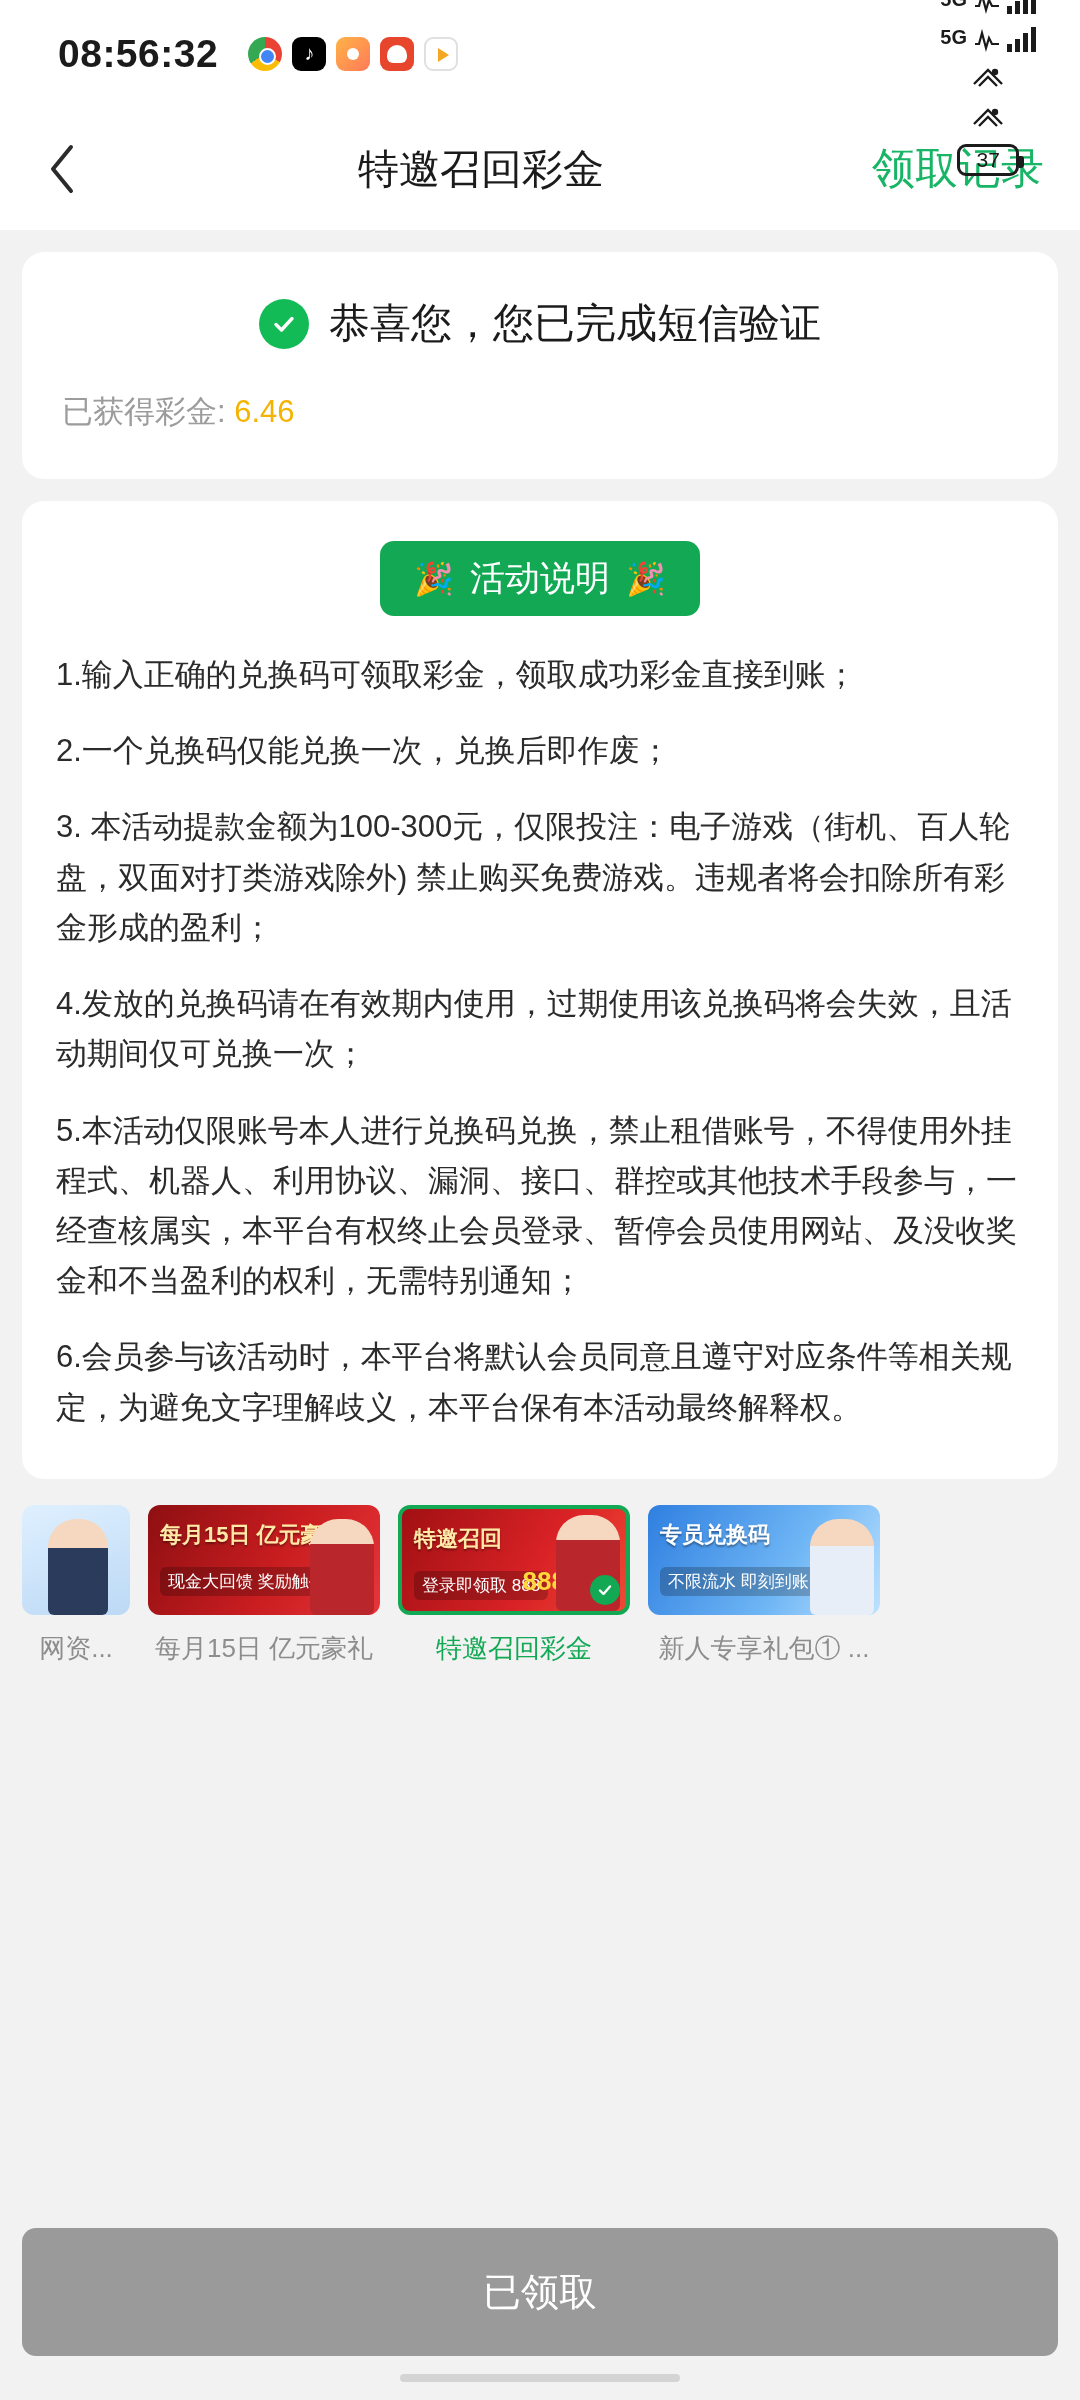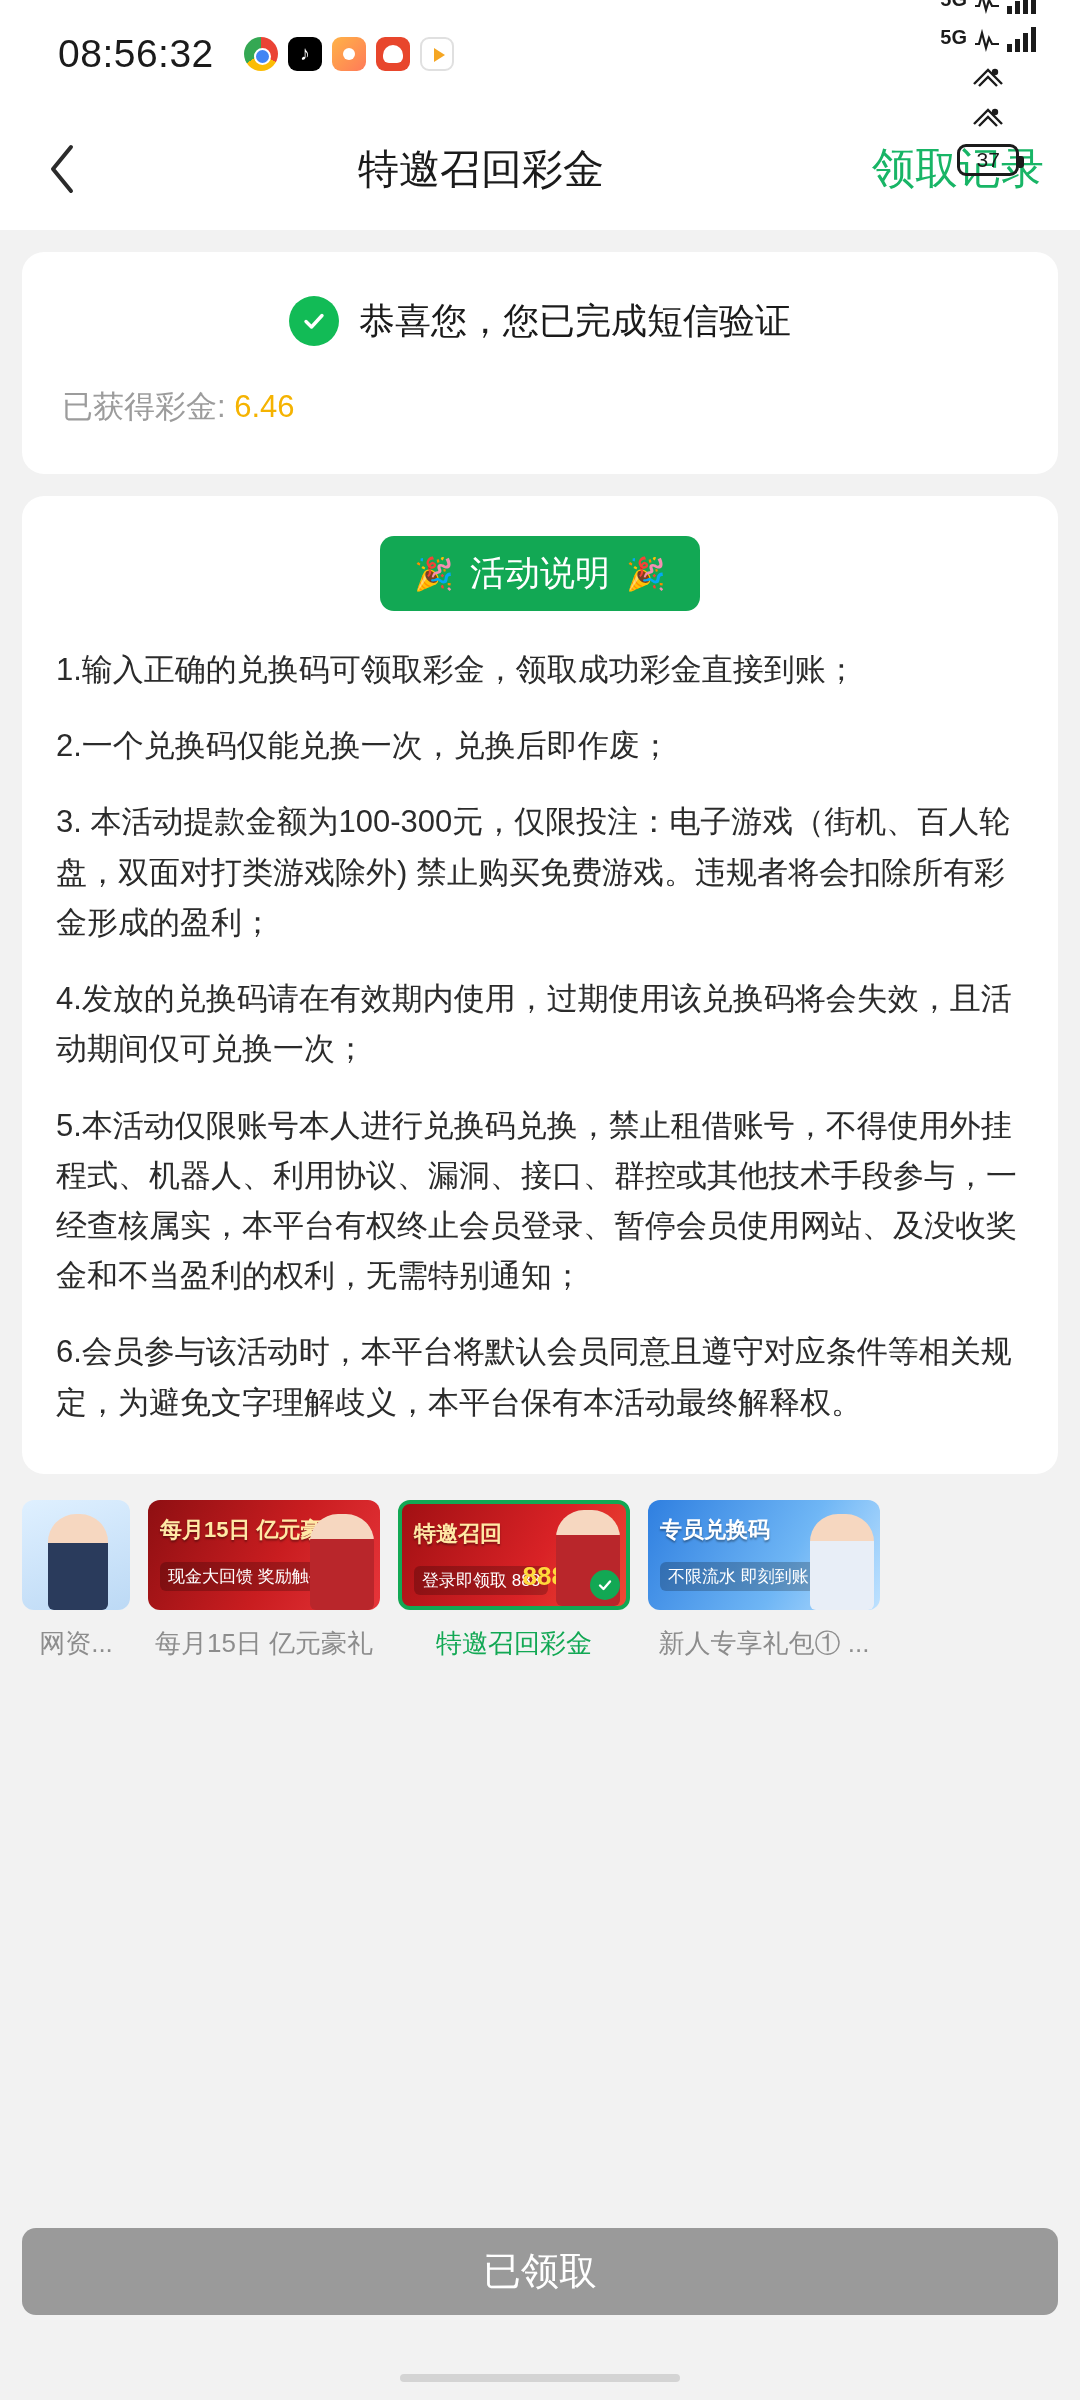--- a/index.html
+++ b/index.html
@@ -14,21 +14,21 @@
 
   
   .status-bar {
     height: 108px;
     background: #ffffff;
     display: flex;
     align-items: center;
     justify-content: space-between;
     padding: 0 44px 0 58px;
   }
-  .sb-left { display: flex; align-items: center; gap: 30px; }
+  .sb-left { display: flex; align-items: center; gap: 30px; font-weight: bold; }
   .sb-clock { font-size: 39px; color: #1b1b1b; letter-spacing: 0.5px; font-family: "Liberation Sans", sans-serif; }
   .sb-icons { display: flex; align-items: center; gap: 10px; }
   .app-ic {
     width: 34px; height: 34px; border-radius: 9px;
     display: inline-block; position: relative;
   }
   .ic-chrome { background: conic-gradient(#ea4335 0 33%, #fbbc05 33% 66%, #34a853 66% 100%); border-radius: 50%; }
   .ic-chrome::after { content:""; position:absolute; left:50%; top:50%; width:13px; height:13px; margin:-6.5px 0 0 -6.5px; background:#4285f4; border-radius:50%; border:2px solid #fff; }
   .ic-tiktok { background:#000; }
   .ic-tiktok::after { content:"♪"; position:absolute; left:50%; top:50%; transform:translate(-50%,-52%); color:#fff; font-size:20px; }
@@ -74,21 +74,21 @@
   .card {
     background:#fff; border-radius: 22px; margin-top: 22px; 
   }
   .card-top { padding: 44px 40px 46px; }
   .congrats { display:flex; align-items:center; justify-content:center; gap: 20px; }
   .check-circle {
     width: 50px; height:50px; border-radius:50%; background:#12bb56;
     display:flex; align-items:center; justify-content:center; flex:none;
   }
   .check-circle svg { display:block; }
-  .congrats-text { font-size: 36px; color:#1b1b1b; }
+  .congrats-text { font-size: 41px; color:#1b1b1b; }
   .gained { margin-top: 40px; font-size: 31px; color:#9c9c9c; }
   .gained b { color:#f5b301; font-weight: normal; }
 
   .card-rules { padding: 40px 34px 46px; margin-bottom: 16px; }
   .ribbon-wrap { display:flex; justify-content:center; }
   .ribbon {
     background:#12a854; color:#fff; border-radius: 14px;
     padding: 14px 34px; display:flex; align-items:center; gap: 16px;
     font-size: 35px;
   }
@@ -145,21 +145,21 @@
     background:#12a854; display:flex; align-items:center; justify-content:center;
   }
   .bn4 .thumb-title { color:#ffffff; }
 
   
   .bottom-bar {
     position:absolute; left:0; right:0; bottom:0; height: 190px;
     background:#f2f2f2; padding: 18px 22px 0;
   }
   .cta {
-    width: 100%; height: 87px; border-radius: 14px; border: none;
+    width: 100%; height: 128px; border-radius: 14px; border: none;
     background:#9a9a9a; color:#fff; font-size: 38px;
     font-family: "Liberation Sans", sans-serif;
   }
   .home-indicator {
     position:absolute; left:50%; transform:translateX(-50%); bottom: 18px;
     width: 280px; height: 8px; border-radius: 4px; background: #d4d4d4;
   }
 </style>
 </head>
 <body>

